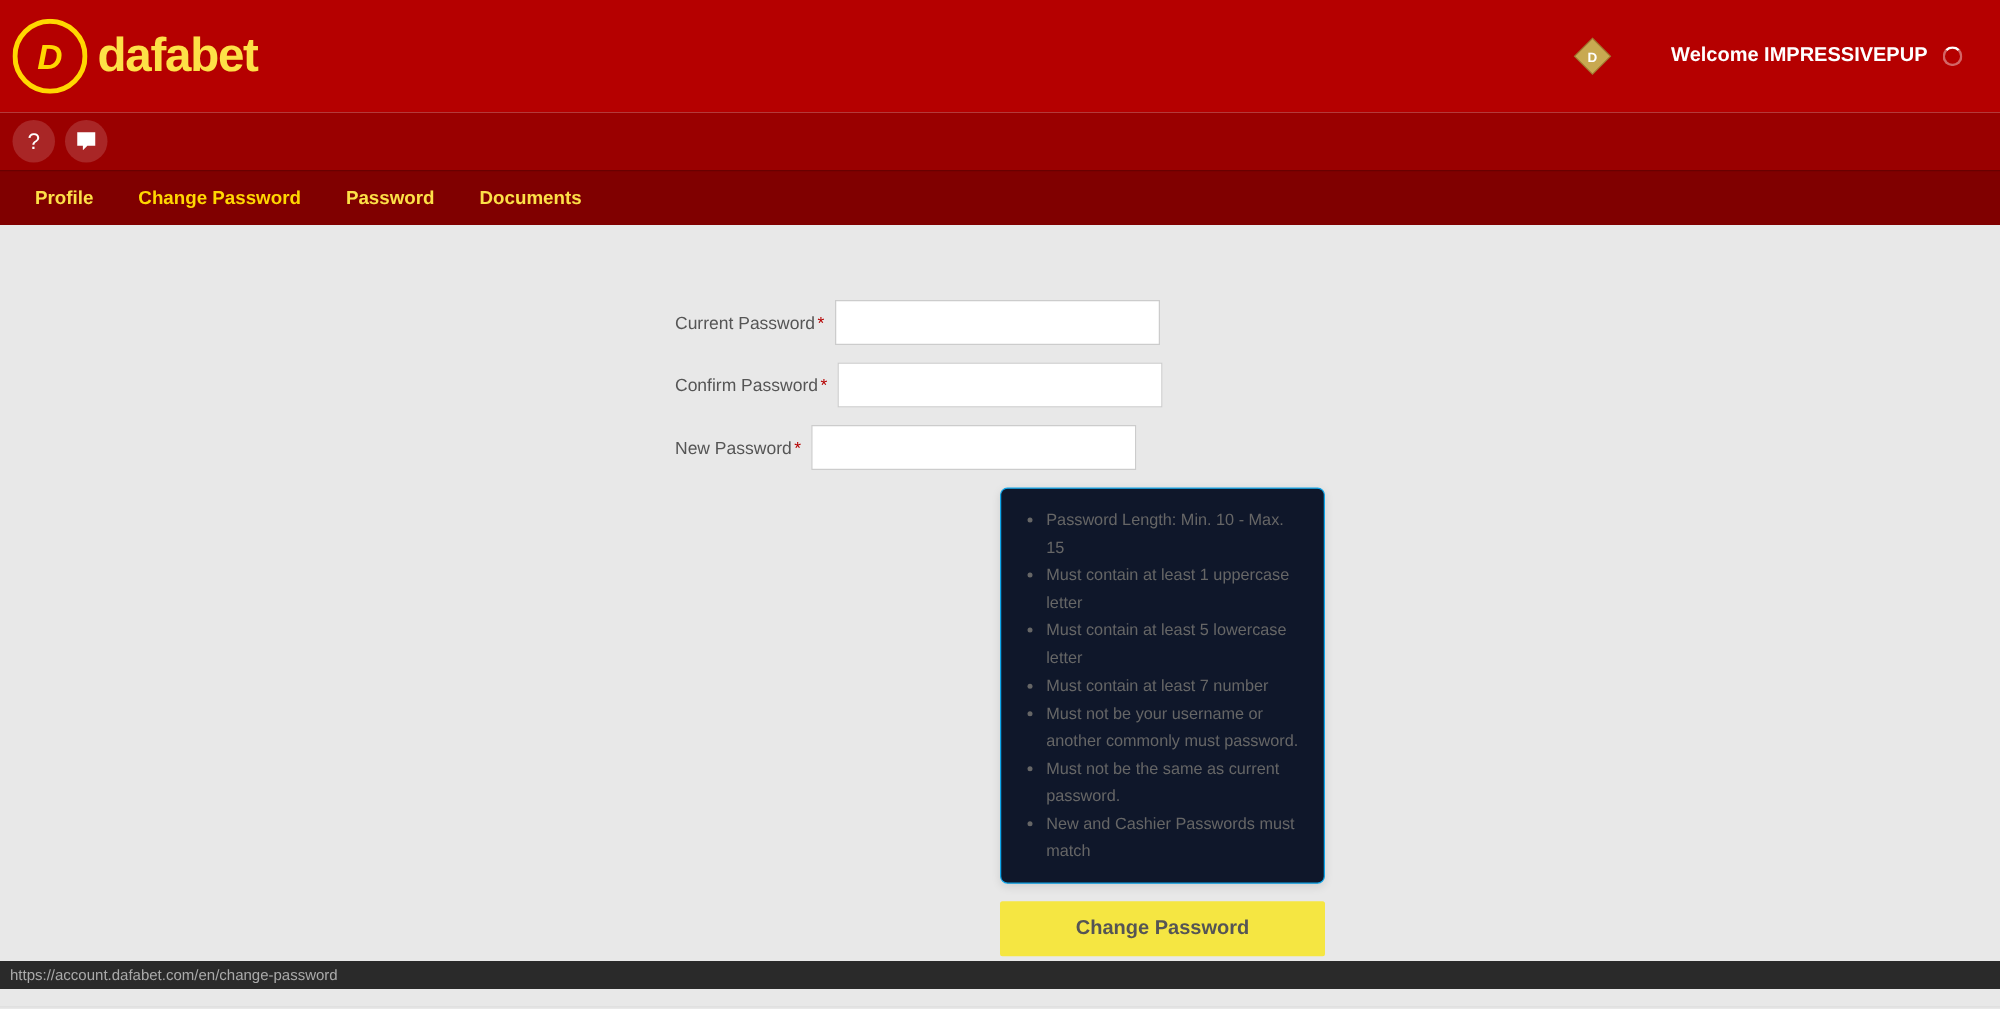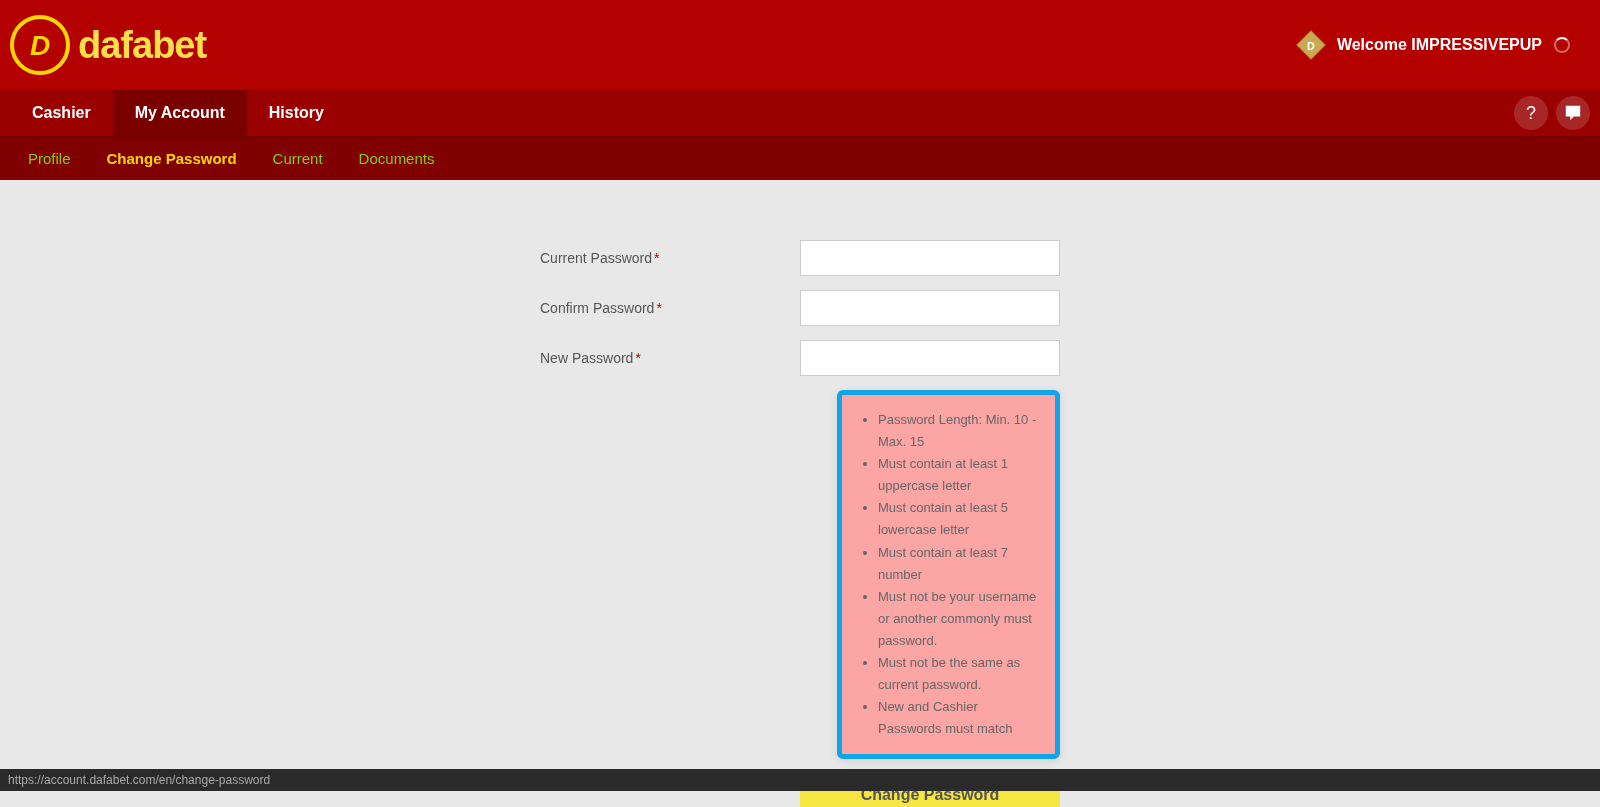--- a/index.html
+++ b/index.html
@@ -51,20 +51,21 @@
       gap: 8px;
     }
     .diamond-icon {
       width: 36px;
       height: 36px;
     }
     .welcome-text {
       color: white;
       font-size: 16px;
       font-weight: bold;
+      margin-left: 37px;
     }
     .spinner {
       width: 16px;
       height: 16px;
       border: 2px solid rgba(255,255,255,0.4);
       border-top-color: white;
       border-radius: 50%;
       display: inline-block;
       margin-left: 4px;
       vertical-align: middle;
@@ -121,29 +122,29 @@
     
     .sub-nav {
       background: #800000;
       display: flex;
       align-items: center;
       height: 44px;
       padding: 0 10px;
       border-top: 1px solid #6a0000;
     }
     .sub-nav-item {
-      color: #84cc16;
+      color: #fde047;
       font-size: 15px;
       padding: 0 18px;
       height: 100%;
       display: flex;
       align-items: center;
       cursor: pointer;
       text-decoration: none;
-      font-weight: normal;
+      font-weight: bold;
     }
     .sub-nav-item.active {
       color: #ffd700;
       font-weight: bold;
     }
 
     
     .main-content {
       flex: 1;
       display: flex;
@@ -159,21 +160,21 @@
       align-items: flex-end;
       gap: 14px;
       width: 520px;
       margin-top: 20px;
     }
 
     .form-row {
       display: flex;
       align-items: center;
       width: 100%;
-      justify-content: space-between;
+      justify-content: flex-start;
     }
 
     .form-label {
       color: #555;
       font-size: 14px;
       text-align: right;
       margin-right: 8px;
       white-space: nowrap;
     }
 
@@ -187,25 +188,25 @@
       height: 36px;
       border: 1px solid #ccc;
       background: white;
       padding: 4px 8px;
       font-size: 14px;
       outline: none;
     }
 
     
     .password-rules {
-      background: #fca5a5;
-      border: 5px solid #0ea5e9;
+      background: #0f172a;
+      border: 1px solid #0ea5e9;
       border-radius: 6px;
       padding: 14px 18px;
-      width: 223px;
+      width: 260px;
       margin-left: auto;
       box-shadow: 0 2px 8px rgba(0,0,0,0.1);
     }
     .password-rules ul {
       list-style: disc;
       padding-left: 18px;
       color: #666;
       font-size: 13px;
       line-height: 1.7;
     }
@@ -267,39 +268,34 @@
         <polygon points="20,4 36,20 20,36 4,20" fill="#c8a951" stroke="#a07830" stroke-width="1"></polygon>
         <text x="50%" y="55%" text-anchor="middle" dominant-baseline="middle" fill="white" font-size="12" font-weight="bold">D</text>
       </svg>
       <span class="welcome-text">Welcome IMPRESSIVEPUP</span>
       <span class="spinner"></span>
     </div>
   </div>
 </div>
 
 <div class="nav-bar">
-  <div class="nav-bar-left">
-    <a class="nav-item">Cashier</a>
-    <a class="nav-item active">My Account</a>
-    <a class="nav-item">History</a>
-  </div>
   <div class="nav-bar-right">
     <button class="nav-icon-btn">?</button>
     <button class="nav-icon-btn">
       <svg width="18" height="18" viewBox="0 0 20 20" fill="white">
         <path d="M2 2h16v12H11l-4 4v-4H2z"></path>
       </svg>
     </button>
   </div>
 </div>
 
 <div class="sub-nav">
   <a class="sub-nav-item">Profile</a>
   <a class="sub-nav-item active">Change Password</a>
-  <a class="sub-nav-item">Current</a>
+  <a class="sub-nav-item">Password</a>
   <a class="sub-nav-item">Documents</a>
 </div>
 
 <div class="main-content">
   <div class="form-container">
 
     <div class="form-row">
       <label class="form-label">
         <span>Current Password</span><span class="required-star">*</span>
       </label>

